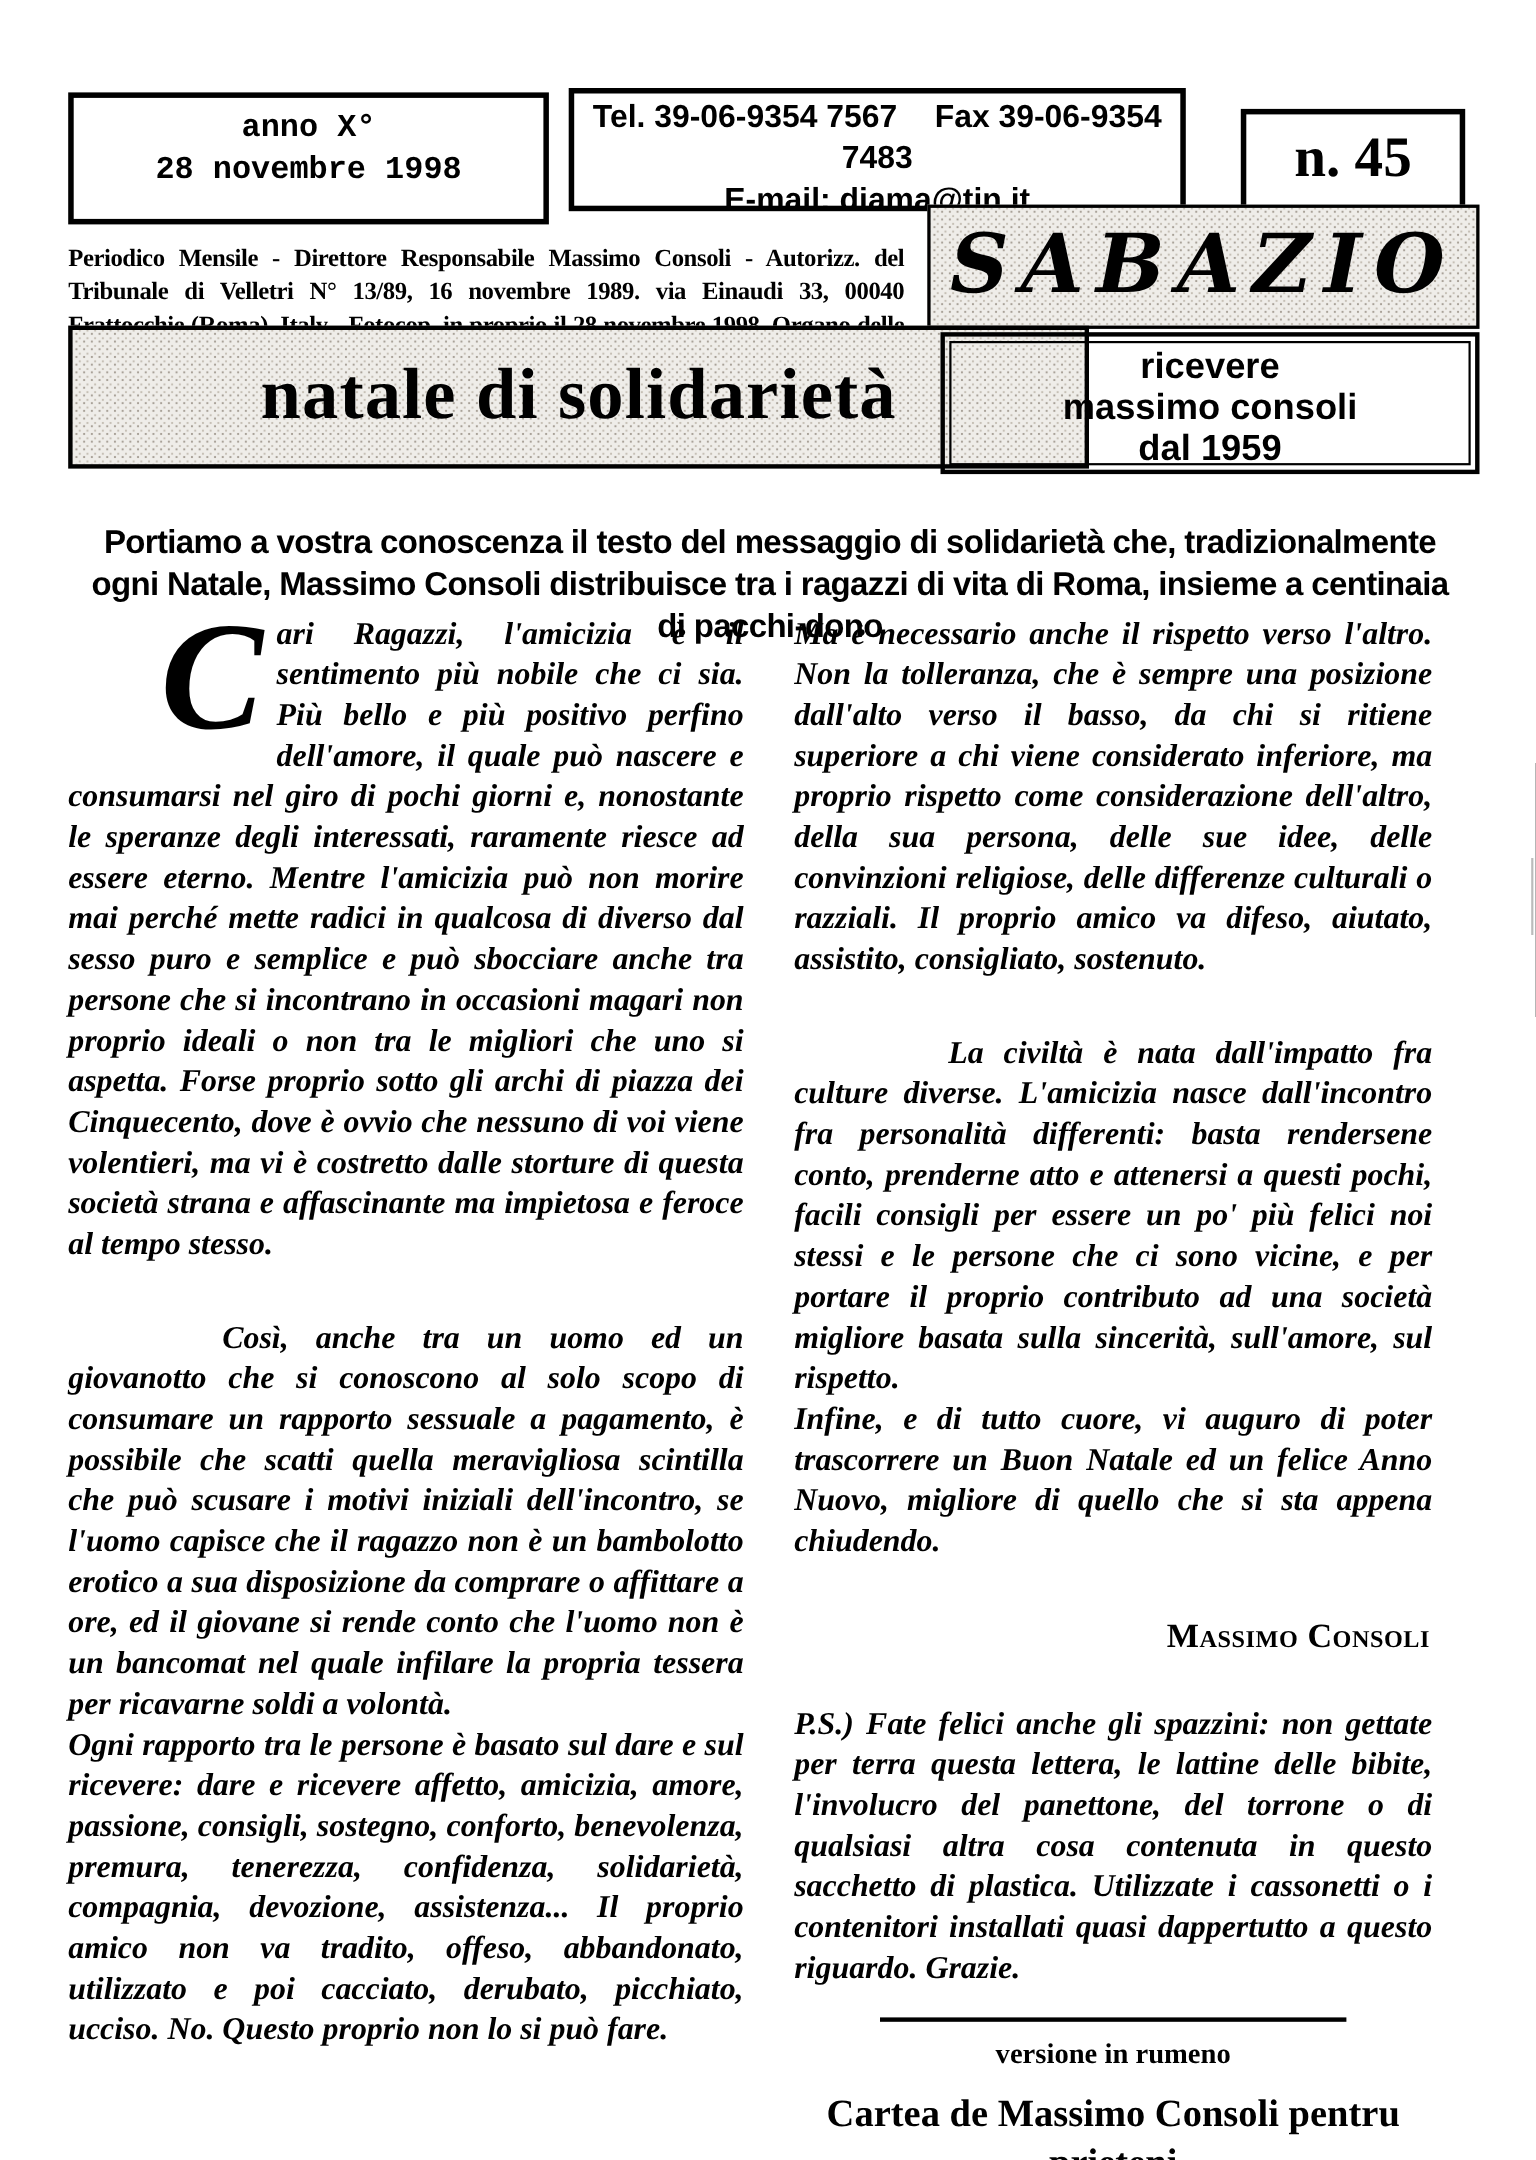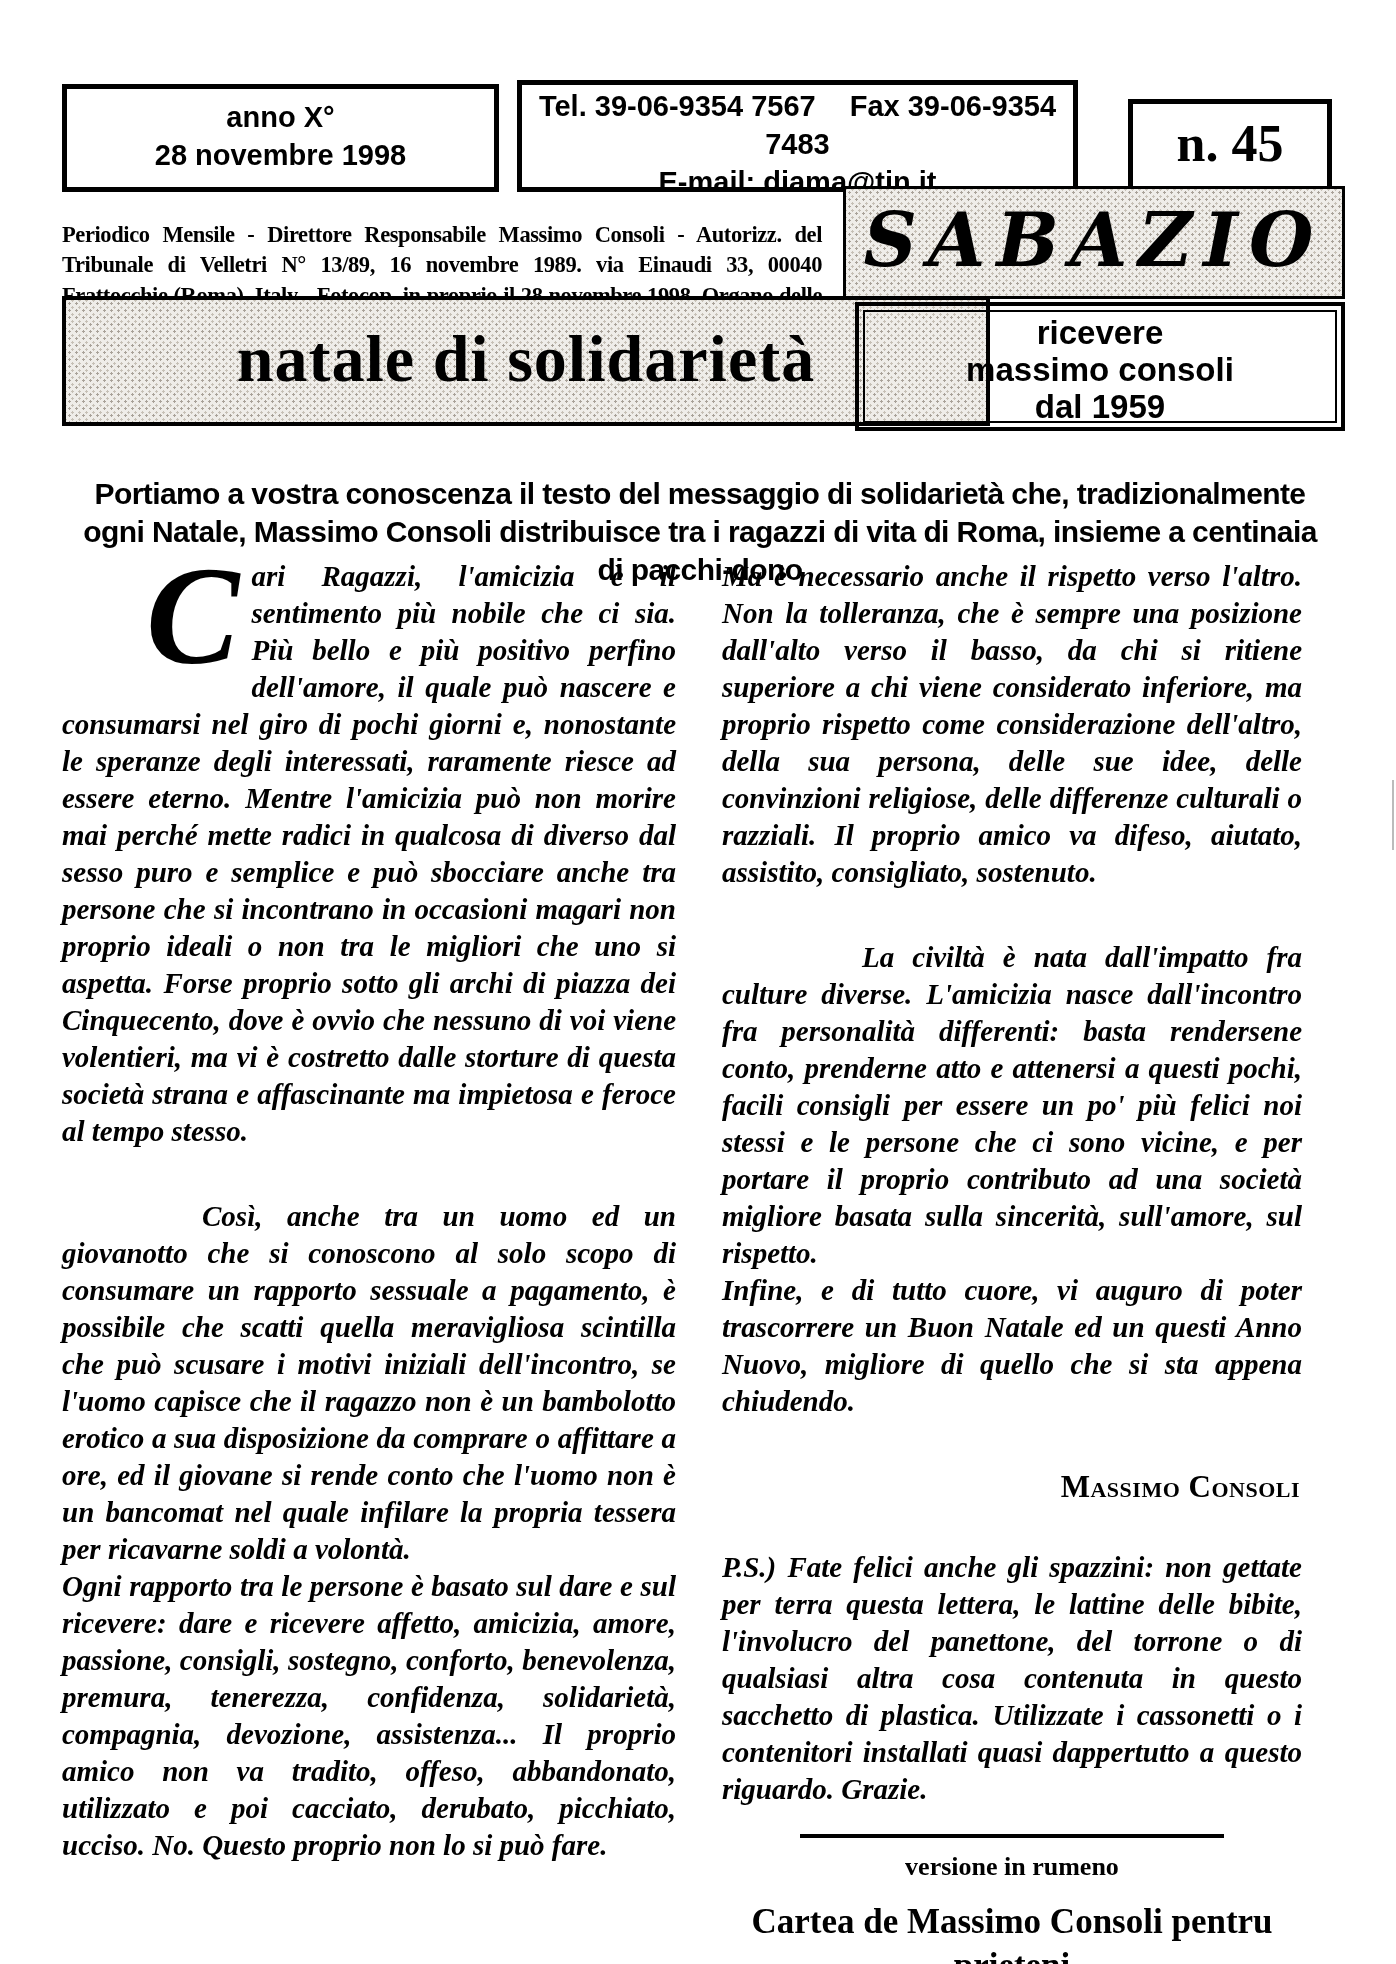--- a/index.html
+++ b/index.html
@@ -11,22 +11,22 @@
   .stipple{
     background-color:#efede9;
     background-image:
       radial-gradient(#a9a299 1px, transparent 1.4px),
       radial-gradient(#c6c0b6 1px, transparent 1.4px);
     background-size:7px 7px,7px 7px;
     background-position:0 0,3px 4px;
   }
   
   .box{box-sizing:border-box;border:5px solid #000;position:absolute;text-align:center;}
-  .issue-box{left:62px;top:84px;width:437px;height:108px;padding-top:9px;
-    font-family:Liberation Sans, sans-serif;font-weight:bold;font-size:29px;line-height:38px;}
+  .issue-box{left:62px;top:84px;width:437px;height:120px;padding-top:9px;
+    font-family:Liberation Mono, monospace;font-weight:bold;font-size:29px;line-height:38px;}
   .contact-box{left:517px;top:80px;width:561px;height:112px;padding-top:2px;
     font-family:"Liberation Sans",sans-serif;font-weight:bold;font-size:29px;line-height:38px;}
   .contact-box .sp{display:inline-block;width:34px;}
   .number-box{left:1128px;top:99px;width:204px;height:93px;
     font-weight:bold;font-size:52px;line-height:80px;}
   
   .imprint{position:absolute;left:62px;top:197px;width:760px;
     font-weight:bold;font-size:22.5px;line-height:30.5px;letter-spacing:-0.4px;word-spacing:-0.5px;
     text-align:justify;text-align-last:justify;}
   .imprint i{letter-spacing:2.5px;}
@@ -110,21 +110,21 @@
 
     <div class="col-left">
       <p class="para"><span class="dropcap">C</span><span>ari Ragazzi, l'amicizia è il sentimento più nobile che ci sia. Più bello e più positivo perfino dell'amore, il quale può nascere e consumarsi nel giro di pochi giorni e, nonostante le speranze degli interessati, raramente riesce ad essere eterno. Mentre l'amicizia può non morire mai perché mette radici in qualcosa di diverso dal sesso puro e semplice e può sbocciare anche tra persone che si incontrano in occasioni magari non proprio ideali o non tra le migliori che uno si aspetta. Forse proprio sotto gli archi di piazza dei Cinquecento, dove è ovvio che nessuno di voi viene volentieri, ma vi è costretto dalle storture di questa società strana e affascinante ma impietosa e feroce al tempo stesso.</span></p>
       <p class="para gap-indent">Così, anche tra un uomo ed un giovanotto che si conoscono al solo scopo di consumare un rapporto sessuale a pagamento, è possibile che scatti quella meravigliosa scintilla che può scusare i motivi iniziali dell'incontro, se l'uomo capisce che il ragazzo non è un bambolotto erotico a sua disposizione da comprare o affittare a ore, ed il giovane si rende conto che l'uomo non è un bancomat nel quale infilare la propria tessera per ricavarne soldi a volontà.</p>
       <p class="para">Ogni rapporto tra le persone è basato sul dare e sul ricevere: dare e ricevere affetto, amicizia, amore, passione, consigli, sostegno, conforto, benevolenza, premura, tenerezza, confidenza, solidarietà, compagnia, devozione, assistenza... Il proprio amico non va tradito, offeso, abbandonato, utilizzato e poi cacciato, derubato, picchiato, ucciso. No. Questo proprio non lo si può fare.</p>
     </div>
 
     <div class="col-right">
       <p class="para">Ma è necessario anche il rispetto verso l'altro. Non la tolleranza, che è sempre una posizione dall'alto verso il basso, da chi si ritiene superiore a chi viene considerato inferiore, ma proprio rispetto come considerazione dell'altro, della sua persona, delle sue idee, delle convinzioni religiose, delle differenze culturali o razziali. Il proprio amico va difeso, aiutato, assistito, consigliato, sostenuto.</p>
       <p class="para gap-indent">La civiltà è nata dall'impatto fra culture diverse. L'amicizia nasce dall'incontro fra personalità differenti: basta rendersene conto, prenderne atto e attenersi a questi pochi, facili consigli per essere un po' più felici noi stessi e le persone che ci sono vicine, e per portare il proprio contributo ad una società migliore basata sulla sincerità, sull'amore, sul rispetto.</p>
-      <p class="para">Infine, e di tutto cuore, vi auguro di poter trascorrere un Buon Natale ed un questi Anno Nuovo, migliore di quello che si sta appena chiudendo.</p>
+      <p class="para">Infine, e di tutto cuore, vi auguro di poter trascorrere un Buon Natale ed un felice Anno Nuovo, migliore di quello che si sta appena chiudendo.</p>
       <div class="signature">Massimo Consoli</div>
       <p class="para">P.S.) Fate felici anche gli spazzini: non gettate per terra questa lettera, le lattine delle bibite, l'involucro del panettone, del torrone o di qualsiasi altra cosa contenuta in questo sacchetto di plastica. Utilizzate i cassonetti o i contenitori installati quasi dappertutto a questo riguardo. Grazie.</p>
       <hr class="rule">
       <p class="rumeno-head">versione in rumeno</p>
       <p class="rumeno-title first">Cartea de Massimo Consoli pentru prieteni</p>
 
     </div>
 
   </div>
 

